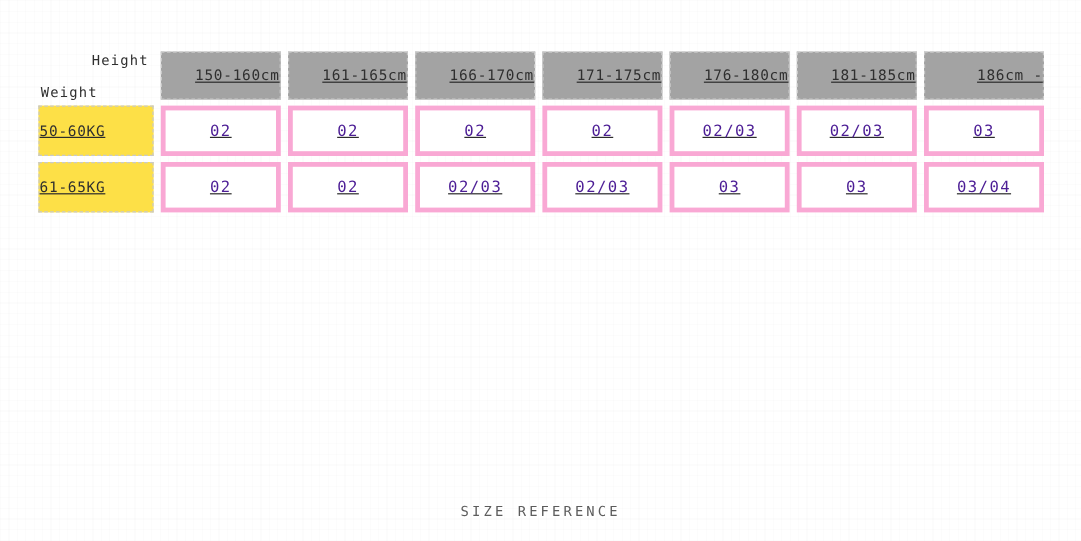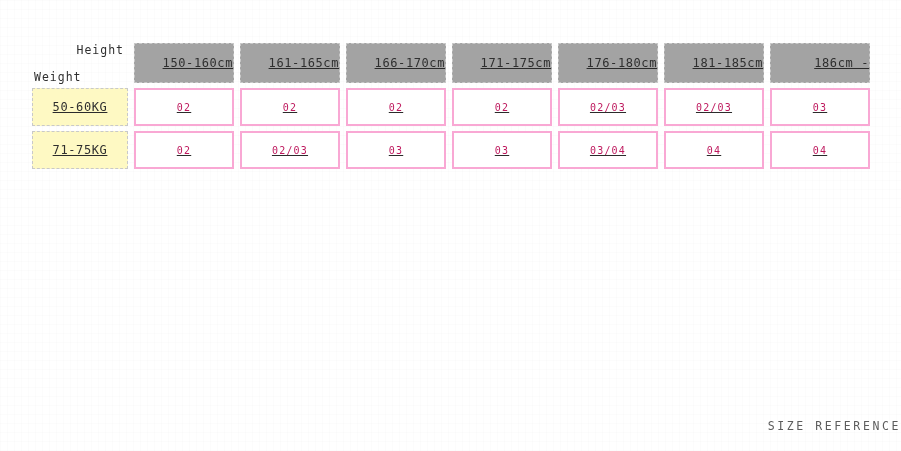--- a/index.html
+++ b/index.html
@@ -69,43 +69,43 @@
     vertical-align: middle;
     font-size: 12px;
     letter-spacing: 0.6px;
     color: #2f2f2f;
     background: #a3a3a3;
   }
   .row-head {
     border: 1px dashed #c9c9c9;
     width: 96px;
     height: 32px;
-    text-align: center;
+    text-align: left;
     vertical-align: middle;
     font-size: 12px;
     letter-spacing: 0.6px;
     color: #2f2f2f;
-    background: #fef9c3;
+    background: #fde047;
   }
   .data-cell {
-    border: 2px solid #f9a8d4;
+    border: 4px solid #f9a8d4;
     height: 34px;
     text-align: center;
     vertical-align: middle;
-    font-size: 10px;
+    font-size: 13px;
     letter-spacing: 1.2px;
-    color: #be185d;
+    color: #4c1d95;
     background: #ffffff;
   }
   .footer {
     position: absolute;
     left: 0;
     right: 0;
     bottom: 18px;
-    text-align: right;
+    text-align: center;
     font-size: 11.5px;
     letter-spacing: 2.6px;
     color: #5c5c5c;
   }
   
   .texture {
     position: absolute;
     inset: 0;
     pointer-events: none;
     background:
@@ -143,27 +143,27 @@
           <td class="row-head">50-60KG</td>
           <td class="data-cell">02</td>
           <td class="data-cell">02</td>
           <td class="data-cell">02</td>
           <td class="data-cell">02</td>
           <td class="data-cell">02/03</td>
           <td class="data-cell">02/03</td>
           <td class="data-cell">03</td>
         </tr>
         <tr>
-          <td class="row-head">71-75KG</td>
+          <td class="row-head">61-65KG</td>
           <td class="data-cell">02</td>
+          <td class="data-cell">02</td>
+          <td class="data-cell">02/03</td>
           <td class="data-cell">02/03</td>
           <td class="data-cell">03</td>
           <td class="data-cell">03</td>
           <td class="data-cell">03/04</td>
-          <td class="data-cell">04</td>
-          <td class="data-cell">04</td>
         </tr>
       </tbody>
     </table>
   </div>
 
   <div class="footer">SIZE REFERENCE</div>
 </div>
 
 </body></html>

